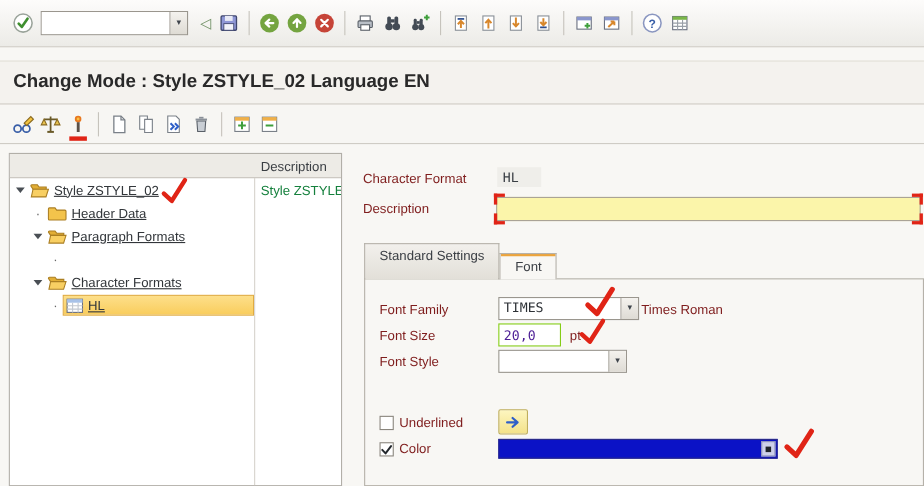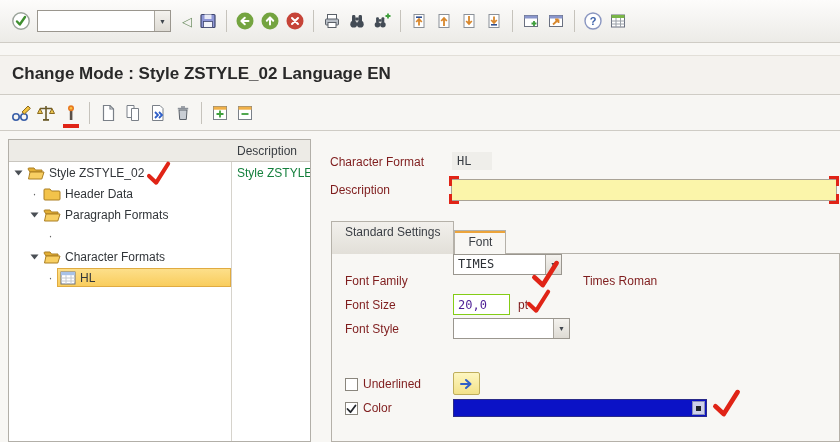--- a/index.html
+++ b/index.html
@@ -39,21 +39,21 @@
                background:#fff; border:1px solid #b2afa8; }
   .coldiv { position:absolute; left:222px; top:0; width:1px; height:100%; background:#d6d3cc; }
   .treehead { position:relative; height:22px; background:#edebe6; border-bottom:1px solid #c9c6bf; }
   .treehead .hlabel { position:absolute; left:228px; top:4px; color:#3a3e43; }
   .trow { display:flex; height:21px; align-items:center; }
   .namecell { width:222px; display:flex; align-items:center; height:100%; overflow:hidden; }
   .desccell { flex:1; padding-left:6px; white-space:nowrap; overflow:hidden; color:#15803d; }
   .ind0 { width:3px; flex:none; } .ind1 { width:19px; flex:none; } .ind2 { width:35px; flex:none; }
   .marker { width:13px; flex:none; display:flex; justify-content:center; align-items:center; color:#666; }
   .node { display:flex; align-items:center; gap:4px; flex:1; height:19px; padding-left:2px; }
-  .nlabel { white-space:nowrap; }
+  .nlabel { white-space:nowrap;text-decoration:underline; }
   .trow.selected .node { background:linear-gradient(#fddf8a,#f9cd5d); border:1px solid #e0ab41; }
 
   
   .flabel { position:absolute; color:#7f1d1d; }
   .dispfield { position:absolute; font:12px "DejaVu Sans Mono",monospace; color:#393e44;
                background:#efeeea; padding:2px 5px; min-width:40px; height:18px; }
   .descwrap { position:absolute; left:451px; top:179px; width:386px; height:22px; }
   .descinput { width:100%; height:100%; background:#fbf5aa; border:1px solid #aaa396;
                padding:0 4px; font:12px "DejaVu Sans Mono",monospace; outline:none; }
   .rc { position:absolute; width:10px; height:10px; border:0 solid #e02416; z-index:6; }
@@ -409,21 +409,21 @@
     <span class="rc rc-br"></span>
   </span>
 
   <div class="tabstrip">
     <span class="tab inactive">Standard Settings</span>
     <span class="tab active">Font</span>
   </div>
 
   <div class="tabpanel">
     <span class="flabel" style="left:13px;top:20px">Font Family</span>
-    <span class="combo" style="left:121px;top:0;width:109px">
+    <span class="combo" style="left:121px;top:16px;width:128px">
       <span class="cval">TIMES</span>
       <span class="ddbtn">▼</span>
     </span>
     <span class="flabel" style="left:251px;top:20px">Times Roman</span>
 
     <span class="flabel" style="left:13px;top:44px">Font Size</span>
     <input class="txtinput" style="left: 121px; top: 40px; width: 57px;" value="20,0">
     <span class="flabel" style="left:186px;top:44px">pt</span>
 
     <span class="flabel" style="left:13px;top:68px">Font Style</span>

